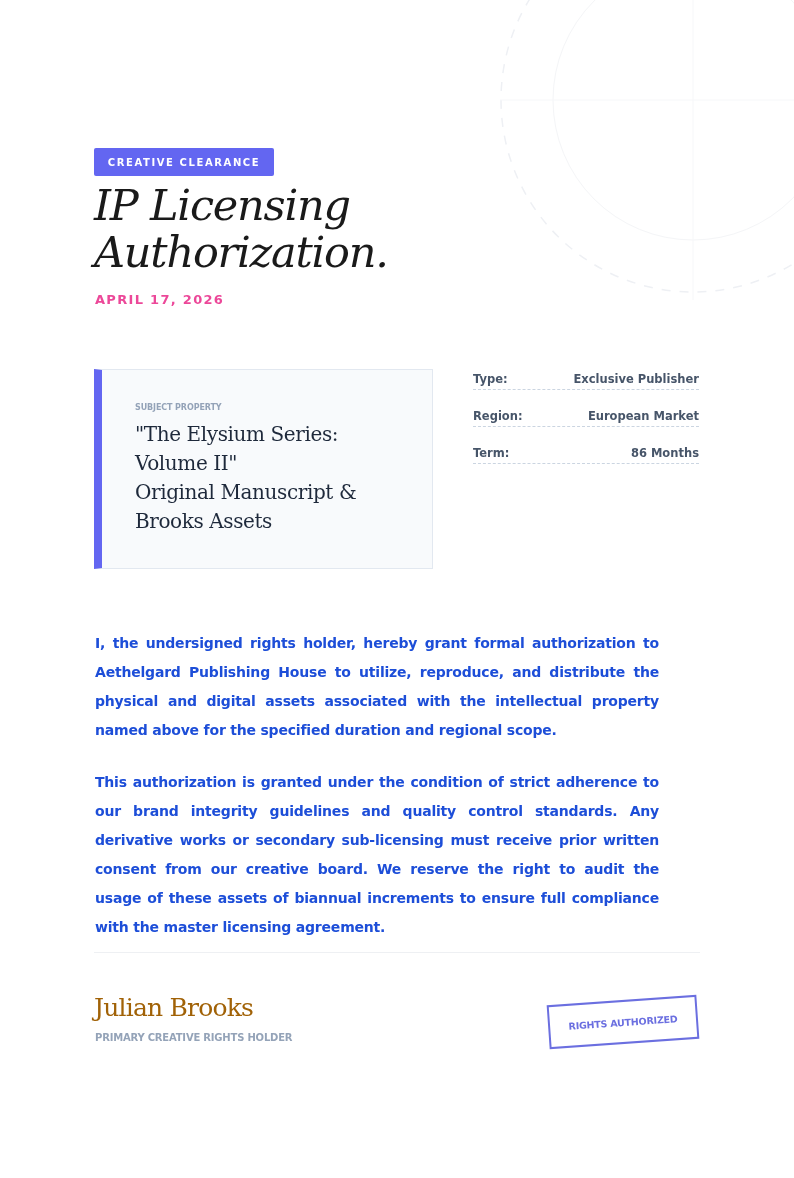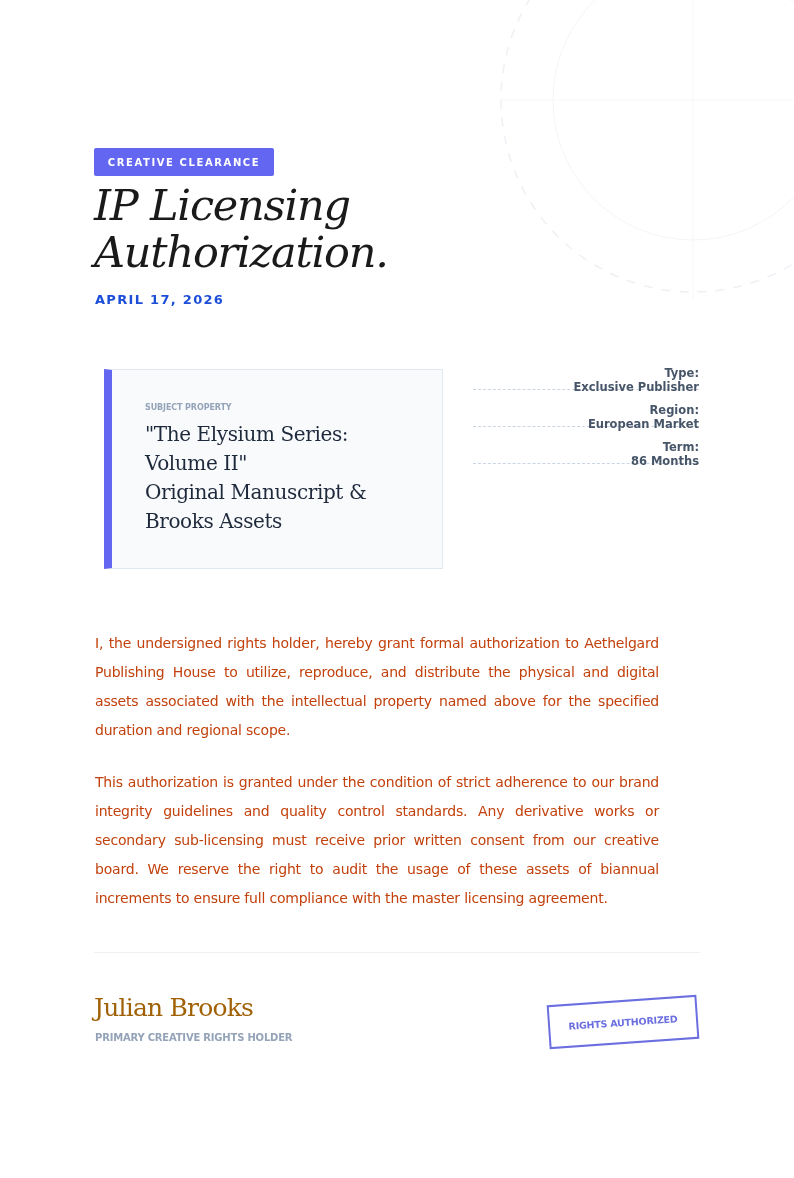--- a/index.html
+++ b/index.html
@@ -17,50 +17,51 @@
 
     .title {
       position: absolute; left: 94px; top: 182px; width: 400px;
       font-family: "DejaVu Serif", serif; font-style: italic; font-weight: normal;
       font-size: 43px; line-height: 47px; color: #1a1a1a; letter-spacing: -1.2px;
     }
     .title span { display: block; }
 
     .date {
       position: absolute; left: 95px; top: 292px;
-      font-size: 13px; letter-spacing: 1.3px; color: #1d4ed8; font-weight: bold;
+      font-size: 13px; letter-spacing: 1.3px; color: #ec4899; font-weight: bold;
     }
 
     .property-card {
-      position: absolute; left: 104px; top: 369px; width: 339px; height: 200px;
+      position: absolute; left: 94px; top: 369px; width: 339px; height: 200px;
       background: #f8fafc; border: 1px solid #e2e8f0; border-left: 8px solid #6366f1;
     }
     .property-label {
       position: absolute; left: 33px; top: 33px;
       font-size: 8px; font-weight: bold; color: #94a3b8; letter-spacing: -0.1px;
     }
     .property-title {
       position: absolute; left: 33px; top: 50px; width: 290px;
       font-family: "DejaVu Serif", serif; font-size: 20px; line-height: 29px; color: #1e293b;
       font-weight: normal; letter-spacing: -0.4px;
     }
     .property-title span { display: block; }
 
     .terms { position: absolute; left: 473px; top: 366px; width: 226px; }
     .term-row {
       display: flex; justify-content: space-between; align-items: flex-end;
       height: 24px; border-bottom: 1px dashed #cbd5e1; margin-bottom: 13px;
-      font-size: 11.5px; font-weight: bold; color: #475569; padding-bottom: 3px; flex-direction: column;
+      font-size: 11.5px; font-weight: bold; color: #475569; padding-bottom: 3px;
     }
     .term-row .val { color: #475569; }
 
     .body-text {
       position: absolute; left: 95px; width: 564px;
-      font-size: 14px; line-height: 29px; color: #c2410c; text-align: justify;
+      font-size: 14px; line-height: 29px; color: #1d4ed8; text-align: justify;
       letter-spacing: -0.2px;
+      font-weight: bold;
     }
     .p1 { top: 629px; }
     .p2 { top: 768px; }
 
     .divider { position: absolute; left: 94px; top: 952px; width: 606px; height: 1px; background: #eef0f3; }
 
     .signer-name {
       position: absolute; left: 94px; top: 993px;
       font-family: "DejaVu Serif", serif; font-size: 25px; color: #a16207; letter-spacing: -0.8px;
     }

